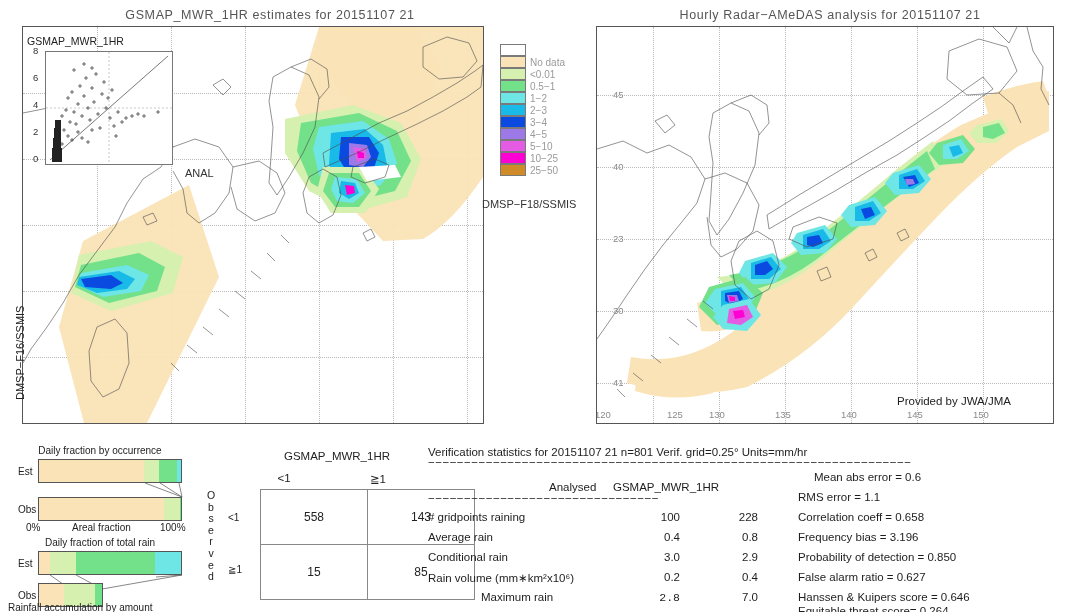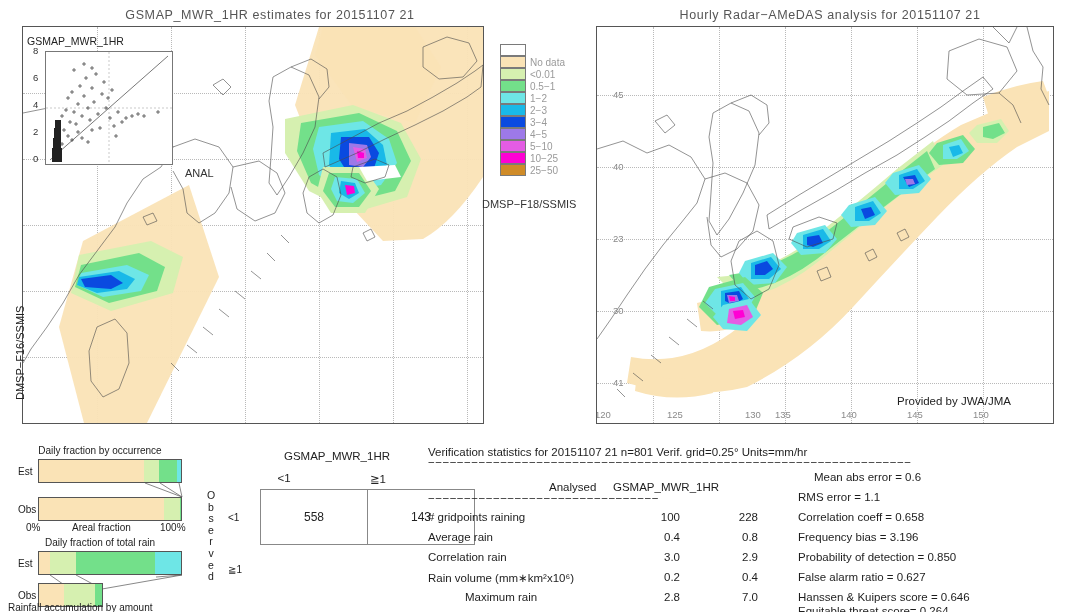--- a/index.html
+++ b/index.html
@@ -346,21 +346,21 @@
   </svg>
 
   <div class="ticklab" style="left:16px;top:62px;">45</div>
   <div class="ticklab" style="left:16px;top:134px;">40</div>
   <div class="ticklab" style="left:16px;top:206px;">23</div>
   <div class="ticklab" style="left:16px;top:278px;">30</div>
   <div class="ticklab" style="left:16px;top:350px;">41</div>
 
   <div class="ticklab" style="left:-2px;top:382px;">120</div>
   <div class="ticklab" style="left:46px;top:382px;margin-left:24px;">125</div>
-  <div class="ticklab" style="left:112px;top:382px;margin-left:36px;">130</div>
+  <div class="ticklab" style="left:112px;top:382px;">130</div>
   <div class="ticklab" style="left:178px;top:382px;">135</div>
   <div class="ticklab" style="left:244px;top:382px;">140</div>
   <div class="ticklab" style="left:310px;top:382px;">145</div>
   <div class="ticklab" style="left:376px;top:382px;">150</div>
 
   <div class="provided" style="left:300px;top:368px;">Provided by JWA/JMA</div>
 </div>
 
 <div class="bartitle" style="left:10px;top:445px;width:180px;">Daily fraction by occurrence</div>
 
@@ -433,45 +433,49 @@
 
 <div class="barlab" style="left:228px;top:512px;">&lt;1</div>
 <div class="barlab" style="left:228px;top:564px;">≧1</div>
 
 <table class="ct" style="left:260px;top:489px;">
   <tbody>
       <tr>
     <td>558</td>
     <td>143</td>
   </tr>
+  <tr>
+    <td>15</td>
+    <td>85</td>
+  </tr>
 </tbody>
   </table>
 
 <div class="st" style="left:428px;top:446px;">Verification statistics for 20151107 21   n=801  Verif. grid=0.25°  Units=mm/hr</div>
 <div class="dash" style="left:428px;top:456px;width:646px;overflow:hidden;">
   <span>−−−−−−−−−−−−−−−−−−−−−−−−−−−−−−−−−−−−−−−−−−−−−−−−−−−−−−−−−−−−−−−−−−−</span>
 </div>
 
 <div class="st" style="left:549px;top:481px;">Analysed</div>
 <div class="st" style="left:613px;top:481px;">GSMAP_MWR_1HR</div>
 <div class="dash" style="left:428px;top:492px;width:285px;overflow:hidden;">
   <span>−−−−−−−−−−−−−−−−−−−−−−−−−−−−−−−−</span>
 </div>
 
 <div class="st" style="left:428px;top:511px;"># gridpoints raining</div>
 <div class="st" style="left:428px;top:531px;">Average rain</div>
-<div class="st" style="left:428px;top:551px;">Correlation rain</div>
+<div class="st" style="left:428px;top:551px;">Conditional rain</div>
 <div class="st" style="left:428px;top:571px;">Rain volume (mm∗km²x10⁶)</div>
-<div class="st" style="left:428px;top:591px;padding-left:37px;">Maximum rain</div>
+<div class="st" style="left:444px;top:591px;padding-left:37px;">Maximum rain</div>
 
 <div class="stnum" style="left:640px;top:511px;width:40px;">100</div>
 <div class="stnum" style="left:640px;top:531px;width:40px;">0.4</div>
 <div class="stnum" style="left:640px;top:551px;width:40px;">3.0</div>
 <div class="stnum" style="left:640px;top:571px;width:40px;">0.2</div>
-<div class="stnum" style="left:640px;top:591px;width:40px;">2.8</div>
+<div class="stnum" style="left:640px;top:591px;width:40px;font-family:Liberation Mono, monospace;">2.8</div>
 
 <div class="stnum" style="left:718px;top:511px;width:40px;">228</div>
 <div class="stnum" style="left:718px;top:531px;width:40px;">0.8</div>
 <div class="stnum" style="left:718px;top:551px;width:40px;">2.9</div>
 <div class="stnum" style="left:718px;top:571px;width:40px;">0.4</div>
 <div class="stnum" style="left:718px;top:591px;width:40px;">7.0</div>
 
 <div class="st" style="left:798px;top:471px;padding-left:16px;">Mean abs error = 0.6</div>
 <div class="st" style="left:798px;top:491px;">RMS error = 1.1</div>
 <div class="st" style="left:798px;top:511px;">Correlation coeff = 0.658</div>

